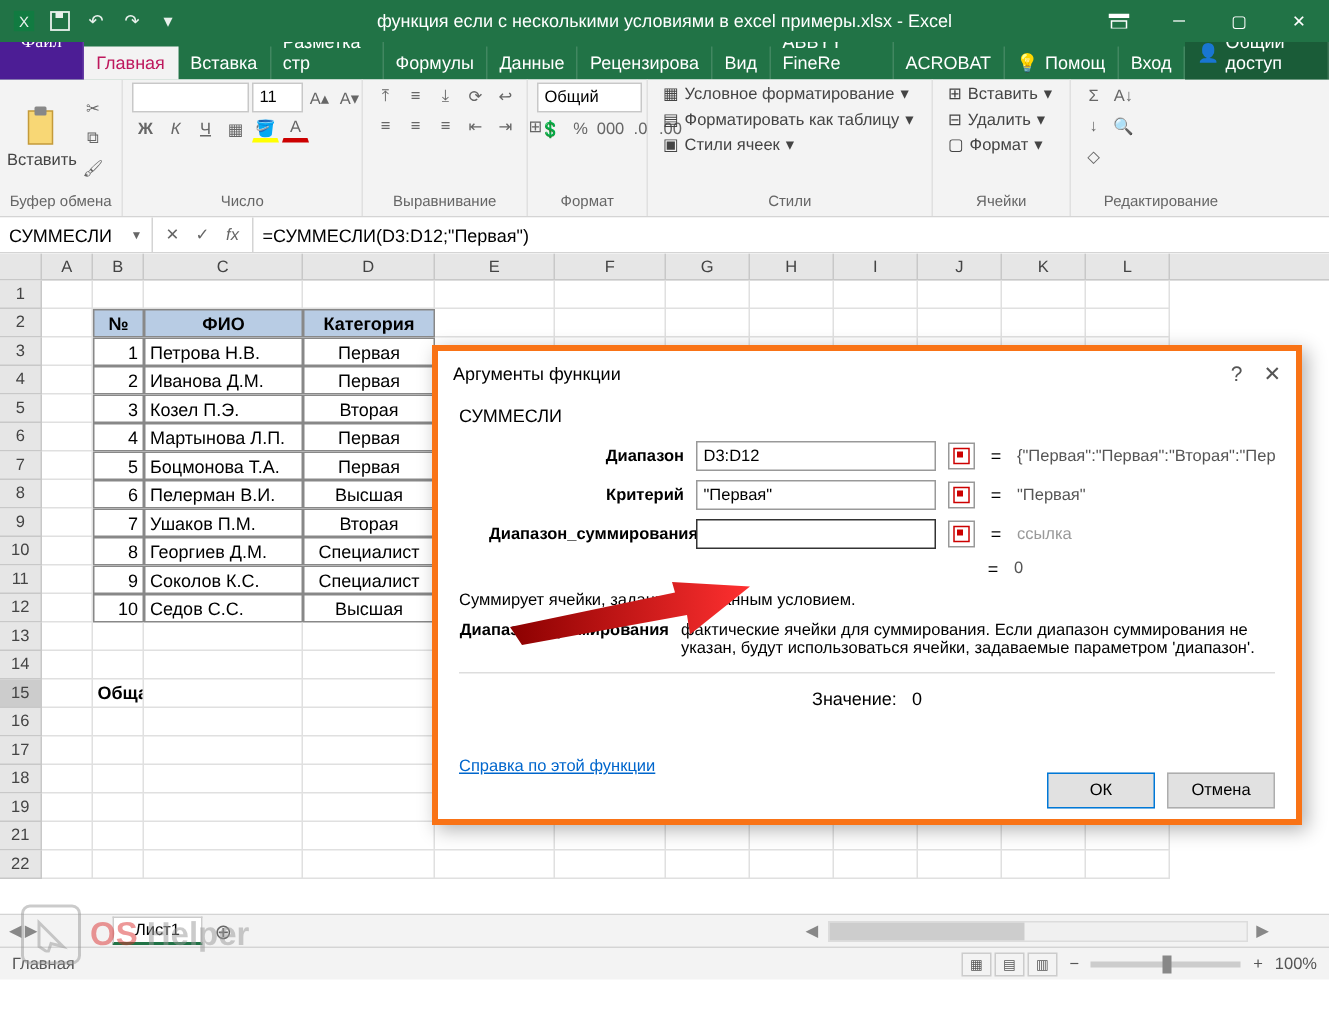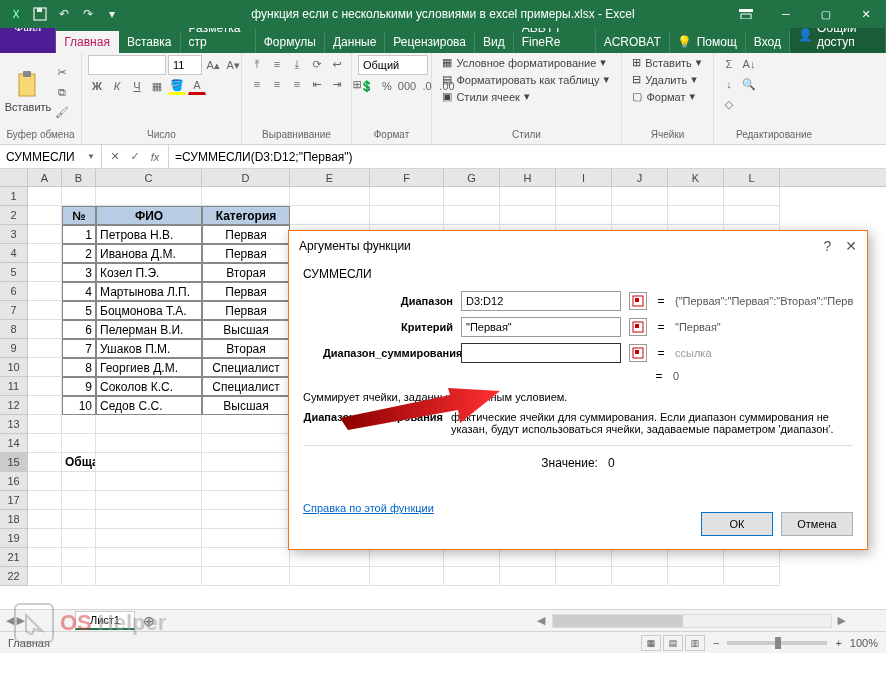--- a/index.html
+++ b/index.html
@@ -55,21 +55,21 @@
 .rowh { width: 28px; background: #e6e6e6; border-right: 1px solid #c8c8c8; border-bottom: 1px solid #c8c8c8; text-align: center; font-size: 11px; line-height: 19px; color: #444; }
 .cell { border-right: 1px solid #e0e0e0; border-bottom: 1px solid #e0e0e0; font-size: 12px; padding: 0 3px; line-height: 19px; overflow: hidden; white-space: nowrap; }
 .cell.th { background: #b8cce4; font-weight: bold; text-align: center; border: 1px solid #888; }
 .cell.td { border: 1px solid #888; background: #fff; }
 .cell.tdc { text-align: center; }
 .cell.tdr { text-align: right; }
 .rowh.active { background: #ccc; }
 .summary-row .cell { font-weight: bold; }
 
 
-.dialog { position: absolute; left: 288px; top: 230px; width: 580px; height: 320px; background: #fff; border: 1px solid #f97316; box-shadow: 3px 3px 12px rgba(0,0,0,0.3); font-size: 12px; z-index: 100; }
+.dialog { position: absolute; left: 288px; top: 230px; width: 580px; height: 320px; background: #fff; border: 4px solid #f97316; box-shadow: 3px 3px 12px rgba(0,0,0,0.3); font-size: 12px; z-index: 100; }
 .dlg-title { height: 30px; display: flex; align-items: center; padding: 0 10px; justify-content: space-between; }
 .dlg-close { display: flex; gap: 14px; font-size: 14px; color: #555; }
 .dlg-body { padding: 6px 14px 10px; }
 .dlg-fn { font-size: 12px; margin-bottom: 10px; }
 .dlg-args { margin-left: 20px; }
 .arg-row { display: flex; align-items: center; margin-bottom: 6px; gap: 8px; }
 .arg-label { width: 130px; text-align: right; font-weight: bold; font-size: 11px; }
 .arg-input { width: 160px; height: 20px; border: 1px solid #999; padding: 0 4px; font-size: 11px; }
 .arg-input.focused { border: 1px solid #333; }
 .refedit { width: 18px; height: 18px; border: 1px solid #999; display: flex; align-items: center; justify-content: center; font-size: 9px; }

